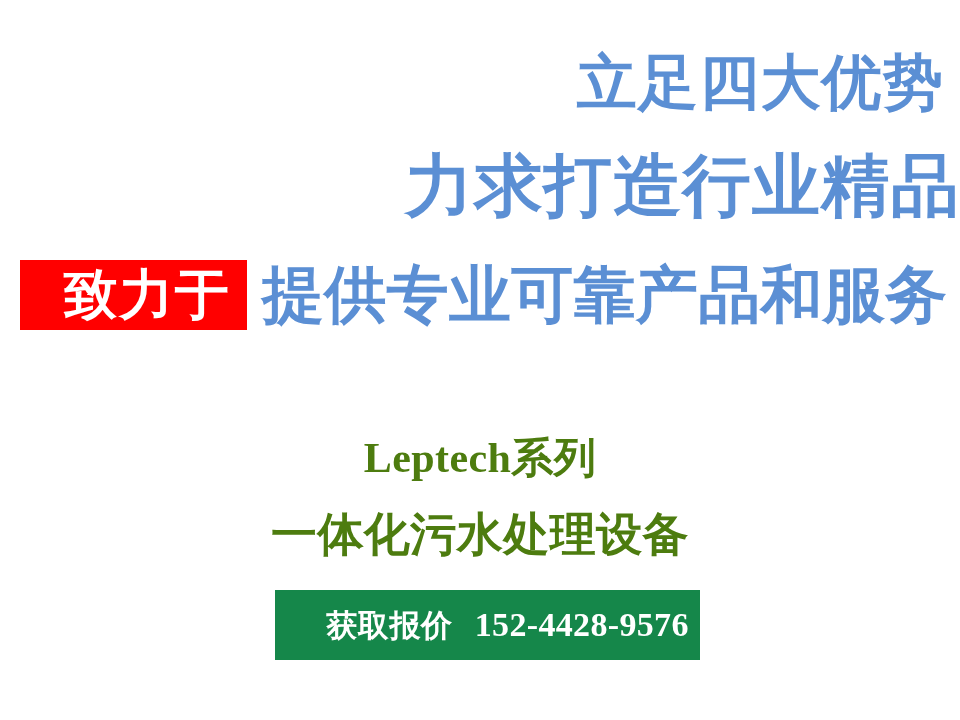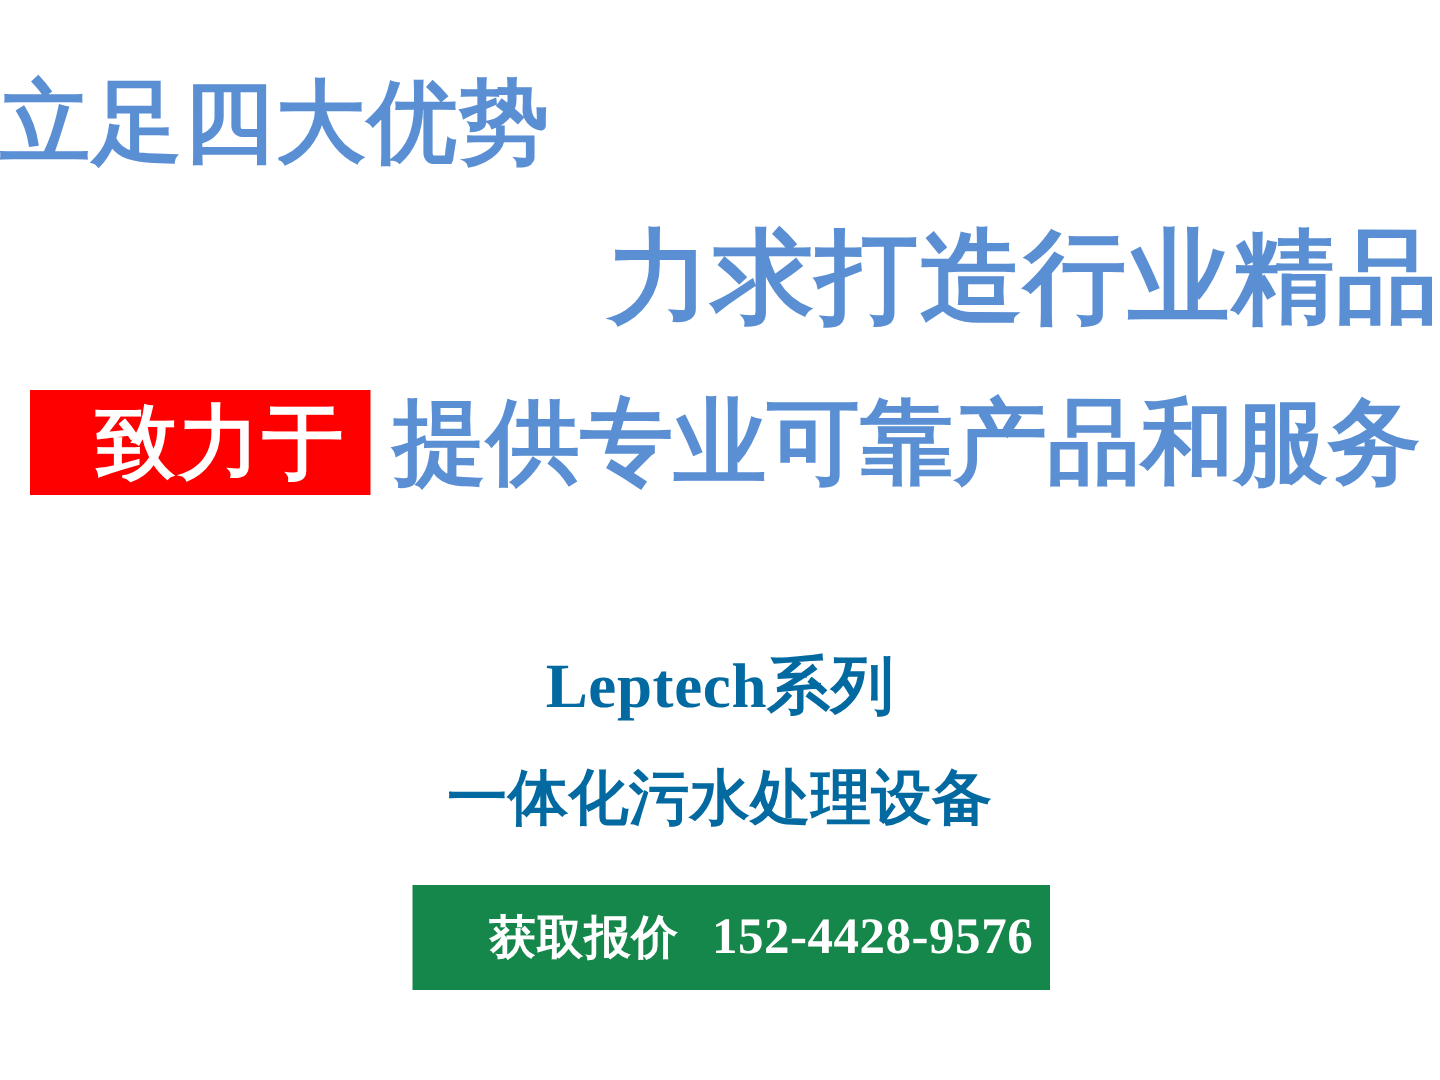--- a/index.html
+++ b/index.html
@@ -28,23 +28,23 @@
     color: #5b8fd4;
     font-weight: bold;
     white-space: nowrap;
     letter-spacing: 0.02em;
     line-height: 1;
     font-family: "DejaVu Sans", "Liberation Sans", sans-serif;
   }
 
   #headline-line-1 {
     left: 0;
-    right: 4px;
+    right: 16px;
     top: 52px;
-    text-align: left;
+    text-align: right;
     font-size: 60px;
   }
 
   #headline-line-2 {
     left: 0;
     right: 0;
     top: 152px;
     text-align: right;
     font-size: 68px;
   }
@@ -87,36 +87,36 @@
     letter-spacing: 0.005em;
     font-family: "DejaVu Sans", "Liberation Sans", sans-serif;
   }
 
   
   .product-line {
     position: absolute;
     left: 0;
     right: 0;
     text-align: center;
-    color: #0369a1;
+    color: #4d7c0f;
     font-weight: bold;
     white-space: nowrap;
     line-height: 1;
     font-family: "Liberation Serif", "DejaVu Serif", serif;
   }
 
   #product-series {
     top: 437px;
     font-size: 42px;
     letter-spacing: 0.01em;
   }
 
   #product-name {
     top: 512px;
-    font-size: 40px;
+    font-size: 46px;
     letter-spacing: 0.01em;
   }
 
   
   #cta-button {
     position: absolute;
     left: 275px;
     top: 590px;
     width: 425px;
     height: 70px;

